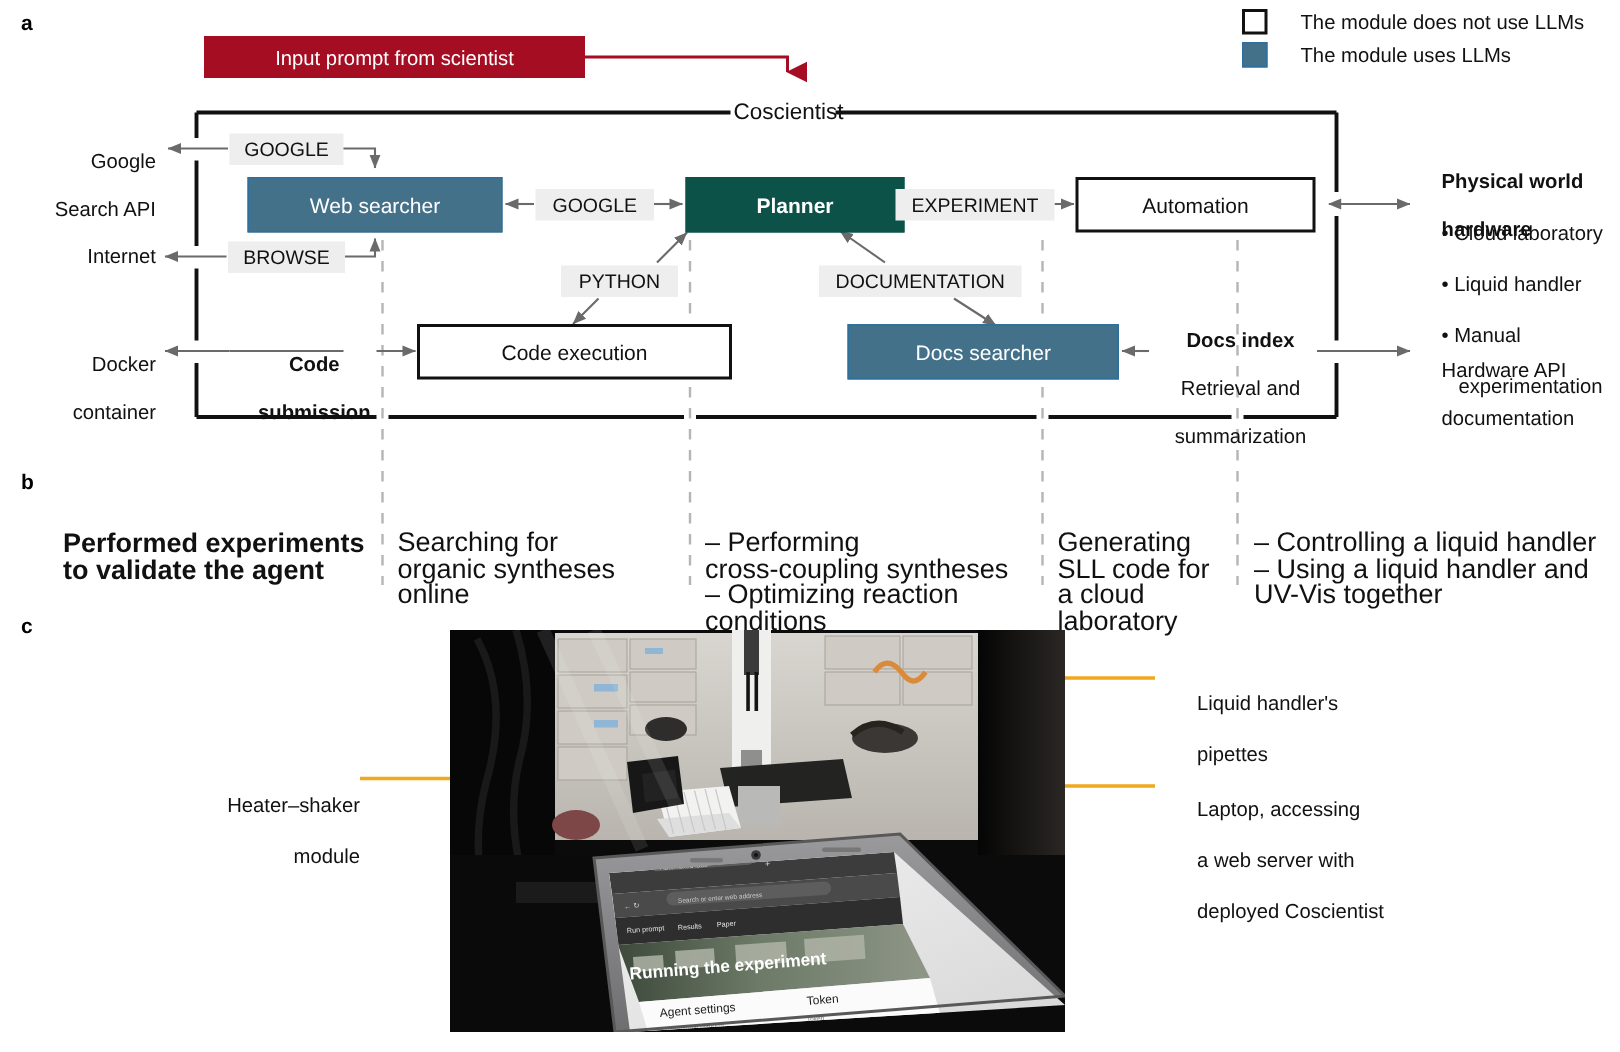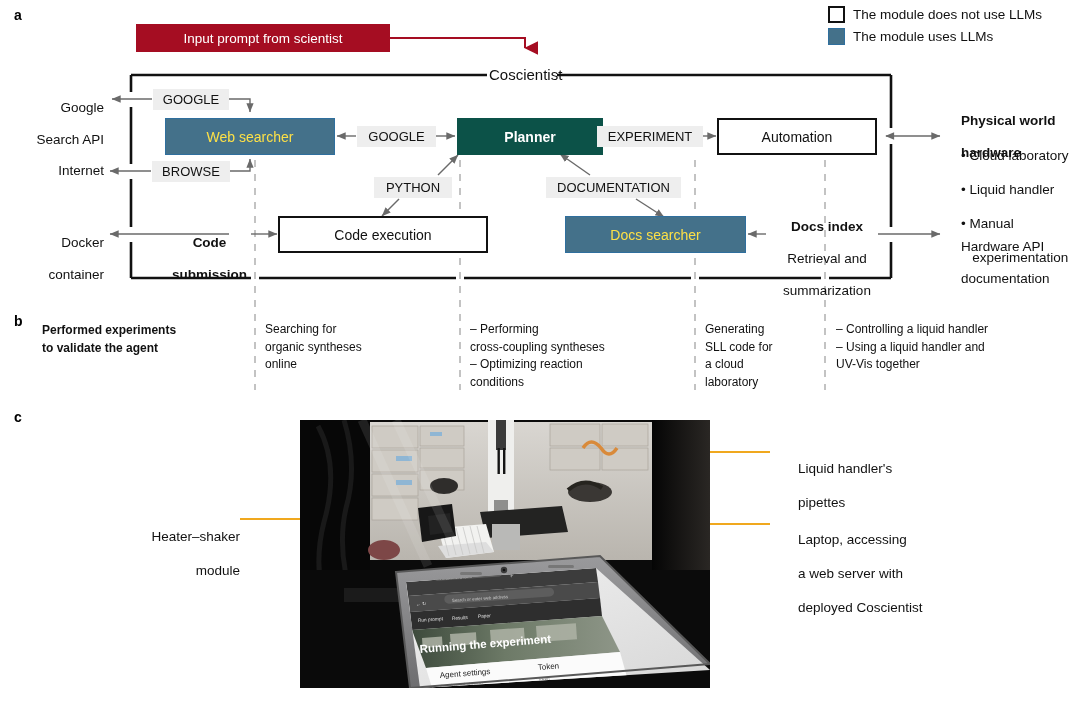--- a/index.html
+++ b/index.html
@@ -15,40 +15,40 @@
   .t{position:absolute;font-size:13.5px;line-height:16px;color:#111;white-space:pre;}
   .t.c{text-align:center;}
   .t.r{text-align:right;}
   .bold{font-weight:bold;}
   .panel-letter{position:absolute;font-weight:bold;font-size:14px;color:#000;}
 
   
   .box{position:absolute;box-sizing:border-box;display:flex;align-items:center;
        justify-content:center;font-size:14px;}
   .box.white{background:#fff;border:2px solid #111;color:#111;}
-  .box.blue{background:#44718a;border:1.5px solid #2f6f9e;color:#fde047;}
+  .box.blue{background:#44718a;border:1.5px solid #2f6f9e;color:#ffffff;}
   .box.teal{background:#0c5248;border:1.5px solid #0c5248;color:#fff;}
   .box.red{background:#a50d22;border:none;color:#fff;font-size:13.5px;}
 
   
   .chip{position:absolute;box-sizing:border-box;background:#eeeeee;
         display:flex;align-items:center;justify-content:center;
         font-size:13px;color:#111;padding:0 6px;height:21px;white-space:nowrap;}
 
   
   .legend{position:absolute;left:828px;top:4px;}
-  .legend-row{display:flex;align-items:center;height:20px;margin-bottom:2px;}
+  .legend-row{display:flex;align-items:center;height:20px;margin-bottom:2px;gap:14px;}
   .swatch{width:17px;height:17px;box-sizing:border-box;margin-right:8px;flex:none;}
   .sw-white{background:#fff;border:2px solid #111;}
   .sw-blue{background:#44718a;border:1px solid #2f6f9e;}
   .sw-grey{background:#ededed;border:1px solid #ededed;}
   .legend-label{font-size:13.5px;color:#111;white-space:nowrap;}
 
   
-  .bcol{position:absolute;font-size:12px;line-height:17.5px;color:#111;}
+  .bcol{position:absolute;font-size:18px;line-height:17.5px;color:#111;margin-top:32px;}
 
   
   .photo{position:absolute;left:300px;top:420px;width:410px;height:268px;overflow:hidden;background:#0a0a0a;}
   .photo svg{display:block;}
 </style>
 </head>
 <body>
 
 <div class="fig">
 

